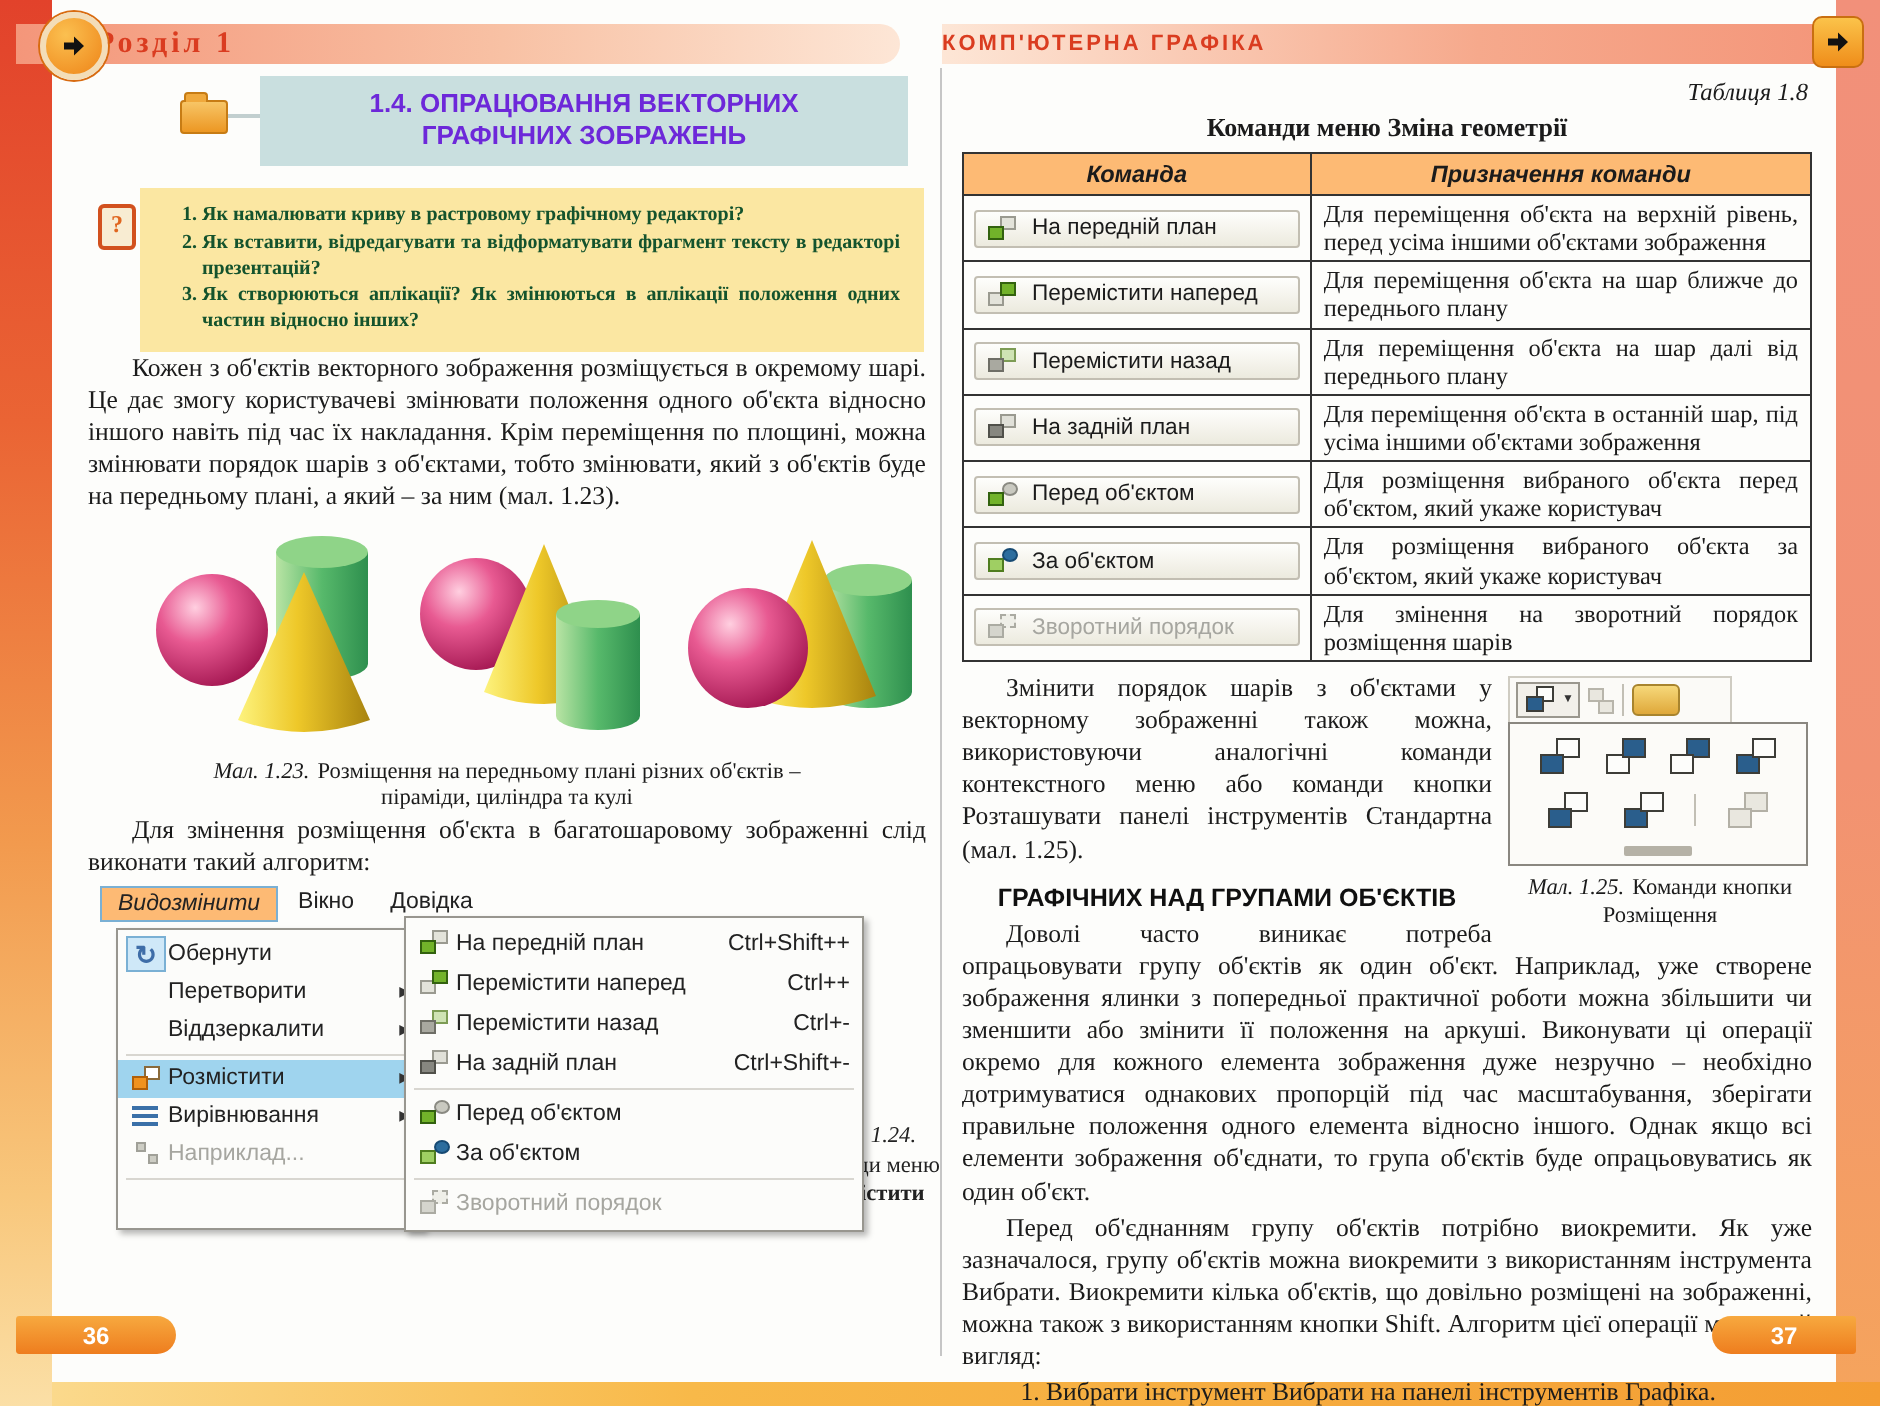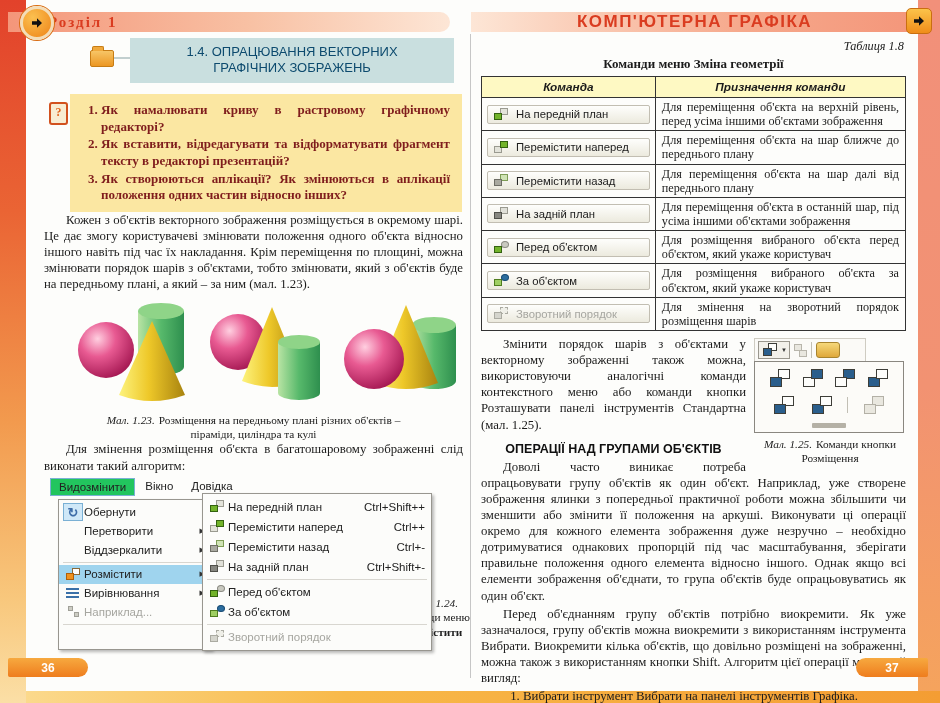--- a/index.html
+++ b/index.html
@@ -12,65 +12,65 @@
       background:linear-gradient(#f2907a 0%,#f29272 55%,#f5a45c 100%);}
   .bottom-bar{position:absolute;left:26px;right:0;bottom:0;height:12px;
       background:linear-gradient(90deg,#fbd98c,#f8b949 35%,#f49d33 100%);}
   .divider{position:absolute;left:470px;top:34px;height:644px;width:1px;background:#c6c6c6;}
   
   .hdrbar{position:absolute;top:12px;height:20px;}
   .hdr-left{left:8px;width:442px;background:linear-gradient(90deg,#f4967a,#f8c1a4 55%,#fde6d6);border-radius:0 10px 10px 0;}
   .hdr-right{left:471px;width:447px;background:linear-gradient(90deg,#fde6d6,#f6a98c 60%,#f4967a);}
   .chapter-title{display:inline-block;padding-left:40px;line-height:20px;font-weight:bold;
       font-size:15px;letter-spacing:2px;color:#da3c20;font-family:"Liberation Serif",serif;}
-  .rhdr-title{display:block;text-align:center;line-height:20px;font-weight:bold;font-size:17px;
+  .rhdr-title{display:block;line-height:20px;font-weight:bold;font-size:11px;
       letter-spacing:1.5px;color:#da3c20;font-family:"Liberation Sans",sans-serif;}
   .navcircle{position:absolute;left:20px;top:6px;width:28px;height:28px;border-radius:50%;z-index:6;
       background:radial-gradient(circle at 35% 30%,#fbc050,#ee8418);border:3px solid #f3ddb8;
       box-shadow:0 0 0 1px #d86b10;display:flex;align-items:center;justify-content:center;}
   .navsquare{position:absolute;right:8px;top:8px;width:24px;height:24px;border-radius:5px;z-index:6;
       background:linear-gradient(#fbc34a,#ef8d1a);border:1px solid #c96f10;
       display:flex;align-items:center;justify-content:center;}
   
   .page{position:absolute;top:32px;box-sizing:border-box;}
   .pageL{left:28px;width:441px;padding:0 6px 0 16px;}
   .pageR{left:473px;width:445px;padding:0 12px 0 8px;}
   
   .sectionwrap{position:relative;margin:6px 0 0 0;height:46px;}
   .folder{position:absolute;left:46px;top:12px;width:22px;height:15px;
       background:linear-gradient(#f7c566,#ec9723);border:1px solid #c77c14;border-radius:2px;}
   .folder::before{content:"";position:absolute;left:1px;top:-5px;width:10px;height:4px;
       background:#f0a93c;border:1px solid #c77c14;border-bottom:none;border-radius:2px 2px 0 0;}
   .folder::after{content:"";position:absolute;left:23px;top:6px;width:16px;height:2px;background:#c2cfcf;}
   .sectionbox{position:absolute;left:86px;top:0;width:316px;background:#c9dfdf;padding:6px 4px;
-      text-align:center;font-family:"Liberation Sans",sans-serif;font-weight:normal;font-size:13px;
-      color:#0c4a6e;line-height:1.25;}
+      text-align:center;font-family:"Liberation Sans",sans-serif;font-weight:bold;font-size:13px;
+      color:#6d28d9;line-height:1.25;}
   .qbox{position:relative;margin:10px 0 0 26px;width:392px;box-sizing:border-box;background:#fbe7a2;
       padding:7px 12px 7px 14px;}
   .qicon{position:absolute;left:-21px;top:8px;width:15px;height:19px;background:#f8ecd2;
       border:2px solid #d2511e;border-radius:3px;color:#e0661f;
       font:bold 12px/17px "Liberation Serif",serif;text-align:center;}
   .qbox ol{margin:0;padding-left:17px;}
-  .qbox li{font-weight:bold;font-size:13px;line-height:1.28;color:#7f1d1d;text-align:justify;margin:1px 0;}
+  .qbox li{font-weight:bold;font-size:10px;line-height:1.28;color:#14532d;text-align:justify;margin:1px 0;}
   .h{margin:9px 0 3px;text-align:center;font-family:"Liberation Sans",sans-serif;
       font-weight:bold;font-size:12.5px;color:#101010;}
   .body{font-size:12.8px;line-height:1.26;text-align:justify;margin:0 0 2px;}
   .ind{text-indent:22px;}
   .fig123{margin:3px auto 0;width:404px;text-align:center;}
   .cap{font-size:11.3px;line-height:1.2;text-align:center;margin:1px auto 0;}
   .cap i{font-style:italic;margin-right:4px;}
   .cap123{width:300px;}
   .alg{margin:1px 0 3px 42px;padding:0;}
   .alg li{font-size:12.8px;line-height:1.26;text-align:justify;margin:0;}
   
   .figmenu{position:relative;height:194px;margin:4px 0 0 6px;
       font-family:"Liberation Sans",sans-serif;font-size:11.5px;color:#222;}
   .mbar{position:absolute;left:0;top:0;display:flex;gap:2px;}
   .mbar-item{padding:2px 8px;}
-  .mbar-item.sel{background:#22c55e;border:1px solid #7ab0d4;}
+  .mbar-item.sel{background:#fdba74;border:1px solid #7ab0d4;font-style:italic;}
   .panel{position:absolute;background:#fcfcfa;border:1px solid #98968f;
       box-shadow:2px 2px 3px rgba(0,0,0,.28);padding:3px 0;}
   .dd{left:8px;top:21px;width:152px;z-index:2;}
   .sub{left:152px;top:15px;width:228px;z-index:3;}
   .mi{display:flex;align-items:center;height:19px;padding:0 6px 0 3px;}
   .sub .mi{height:20px;}
   .mi .ic{flex:0 0 22px;display:flex;justify-content:center;align-items:center;}
   .mi .lbl{flex:0 1 auto;white-space:nowrap;}
   .mi .arr{margin-left:auto;font-size:7px;color:#333;}
   .mi .sc{margin-left:auto;padding-left:8px;white-space:nowrap;}
@@ -106,21 +106,21 @@
   [data-icon="layers-orange"]::after{left:0;top:5px;background:#f0921e;border-color:#b05f08;}
   [data-icon="align"]::before{left:0;top:1px;width:13px;height:11px;border:none;
       background:repeating-linear-gradient(to bottom,#3a70a8 0 2px,transparent 2px 4px);}
   [data-icon="align"]::after{display:none;}
   [data-icon="distribute"]::before{left:2px;top:0;width:5px;height:5px;background:#cdcdc4;border-color:#a0a098;}
   [data-icon="distribute"]::after{left:8px;top:6px;width:5px;height:5px;background:#cdcdc4;border-color:#a0a098;}
   
   .tabref{font-style:italic;text-align:right;font-size:12.3px;margin:7px 2px 2px 0;}
   .ttitle{font-weight:bold;text-align:center;font-size:13px;margin:0 0 4px;}
   .cmdtable{width:100%;border-collapse:collapse;border:1.5px solid #222;}
-  .cmdtable th{background:#fef9c3;border:1px solid #333;font-family:"Liberation Sans",sans-serif;
+  .cmdtable th{background:#fdba74;border:1px solid #333;font-family:"Liberation Sans",sans-serif;
       font-style:italic;font-weight:bold;font-size:11.8px;padding:3px;}
   .cmdtable td{border:1px solid #333;vertical-align:middle;}
   .cmdtable td.c1{width:41%;padding:3px 5px;}
   .cmdtable td.desc{font-size:12.2px;line-height:1.16;text-align:justify;padding:2px 6px;}
   .cmdbtn{display:flex;align-items:center;gap:7px;font-family:"Liberation Sans",sans-serif;
       font-size:11.3px;background:linear-gradient(#fefefc,#eceade);border:1px solid #c2beb2;
       border-radius:2px;padding:2px 4px 2px 6px;white-space:nowrap;}
   .cmdbtn.gray{color:#a6a6a0;}
   .flowwrap{margin-top:5px;}
   .fig125{float:right;width:152px;margin:2px 0 2px 8px;}
@@ -463,21 +463,21 @@
             <span class="bicon bv7"></span>
           </div>
           <div class="dragbar"></div>
         </div>
         <div class="cap cap125">
           <i>Мал. 1.25.</i><span>Команди кнопки Розміщення</span>
         </div>
       </div>
 
       <p class="body ind">Змінити порядок шарів з об'єктами у векторному зображенні також можна, використовуючи аналогічні команди контекстного меню або команди кнопки Розташувати панелі інструментів Стандартна (мал. 1.25).</p>
-      <h3 class="h">ОПЕРАЦІЇ НАД ГРУПАМИ ОБ'ЄКТІВ</h3>
+      <h3 class="h">ГРАФІЧНИХ НАД ГРУПАМИ ОБ'ЄКТІВ</h3>
       <p class="body ind">Доволі часто виникає потреба опрацьовувати групу об'єктів як один об'єкт. Наприклад, уже створене зображення ялинки з попередньої практичної роботи можна збільшити чи зменшити або змінити її положення на аркуші. Виконувати ці операції окремо для кожного елемента зображення дуже незручно – необхідно дотримуватися однакових пропорцій під час масштабування, зберігати правильне положення одного елемента відносно іншого. Однак якщо всі елементи зображення об'єднати, то група об'єктів буде опрацьовуватись як один об'єкт.</p>
     </div>
     <p class="body ind clr">Перед об'єднанням групу об'єктів потрібно виокремити. Як уже зазначалося, групу об'єктів можна виокремити з використанням інструмента Вибрати. Виокремити кілька об'єктів, що довільно розміщені на зображенні, можна також з використанням кнопки Shift. Алгоритм цієї операції має такий вигляд:</p>
     <ol class="alg">
       <li>Вибрати інструмент Вибрати на панелі інструментів Графіка.</li>
 
     </ol>
   </div>
 
   <div class="tab tab36">36</div>

